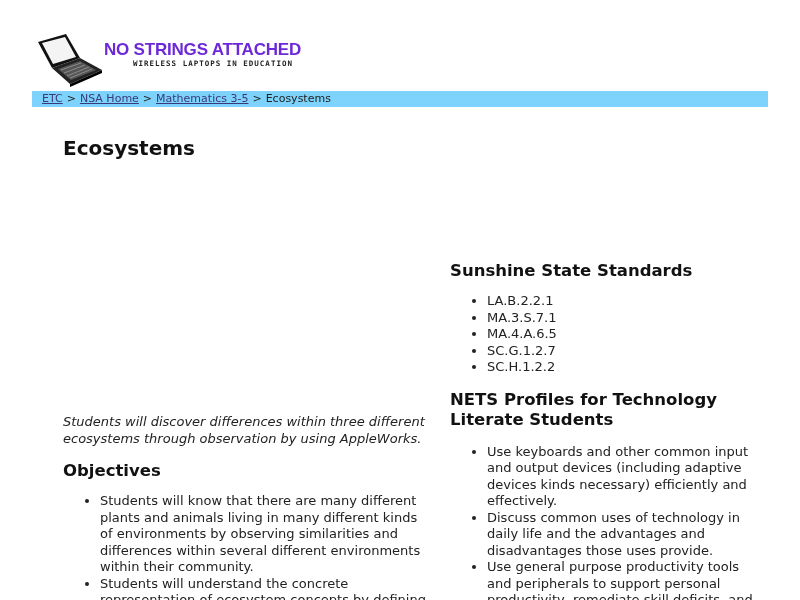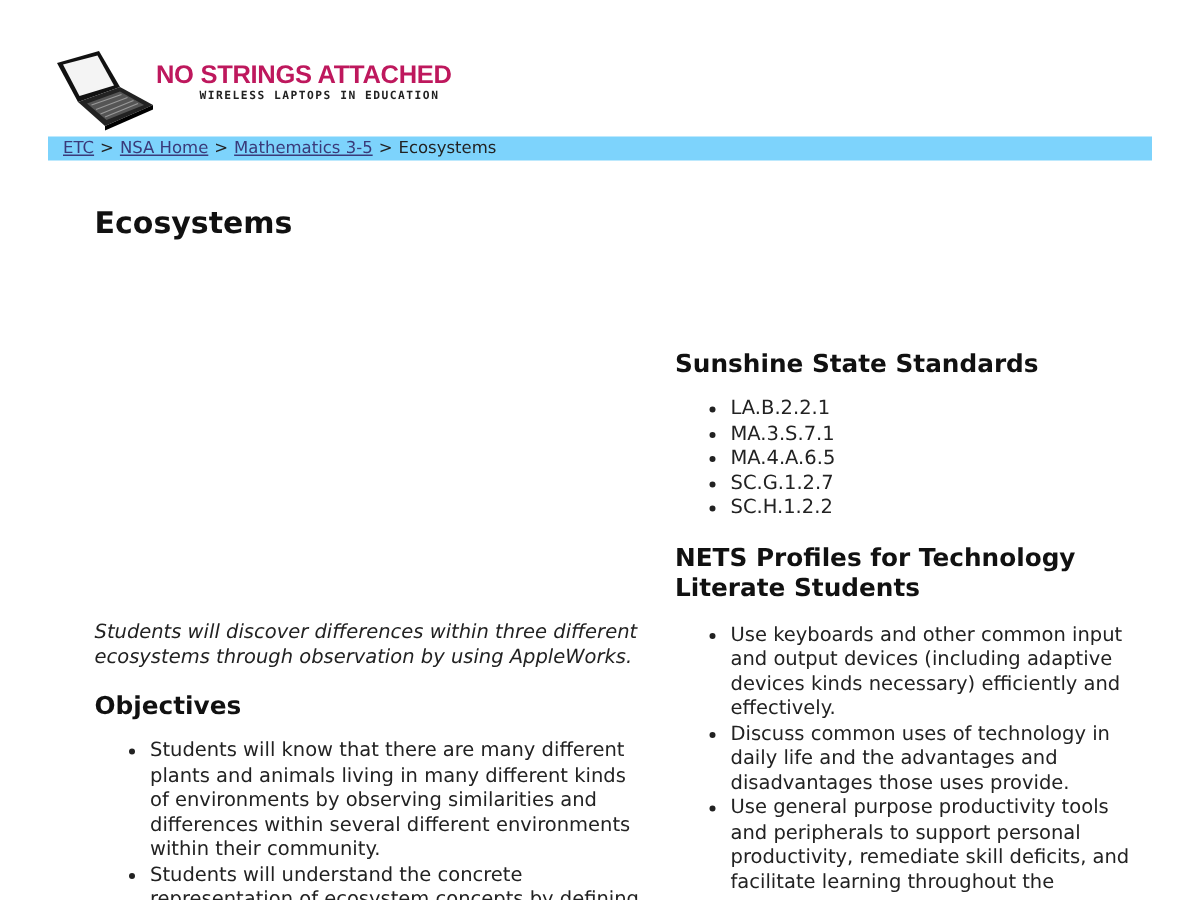--- a/index.html
+++ b/index.html
@@ -24,21 +24,21 @@
     }
     .logo svg.laptop { position: absolute; left: 0; top: 0; }
     .logo-title {
       position: absolute;
       left: 70px;
       top: 8px;
       font-family: "Liberation Sans", sans-serif;
       font-weight: bold;
       font-size: 17px;
       letter-spacing: -0.2px;
-      color: #be185d;
+      color: #6d28d9;
       white-space: nowrap;
     }
     .logo-sub {
       position: absolute;
       left: 99px;
       top: 27px;
       font-family: "DejaVu Sans Mono", monospace;
       font-weight: bold;
       font-size: 7.5px;
       letter-spacing: 1px;
@@ -103,21 +103,21 @@
     
     .right-col {
       position: absolute;
       left: 450px;
       top: 233px;
       width: 320px;
       font-size: 13px;
       line-height: 16.5px;
       color: #222;
     }
-    .right-col h2.standards { margin-bottom: 12px; }
+    .right-col h2.standards { margin-bottom: 12px; margin-top: 28px; }
     .right-col ul.std-list { margin-bottom: 14px; }
     .right-col h2.nets { margin-bottom: 14px; }
   </style>
 </head>
 <body>
 
 <div class="page">
 
   <div class="logo">
     <svg class="laptop" width="72" height="56" viewBox="0 0 72 56">

